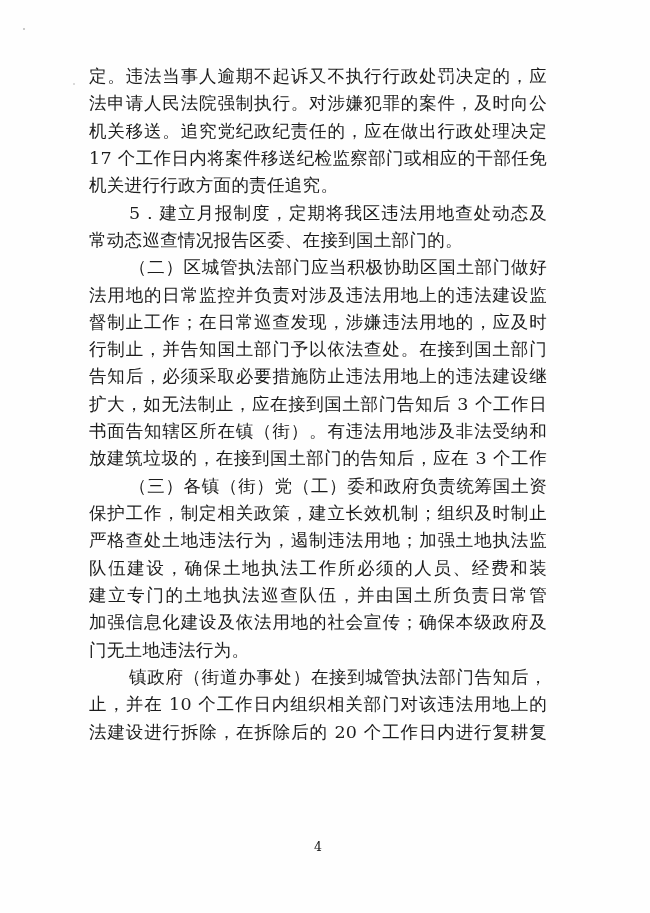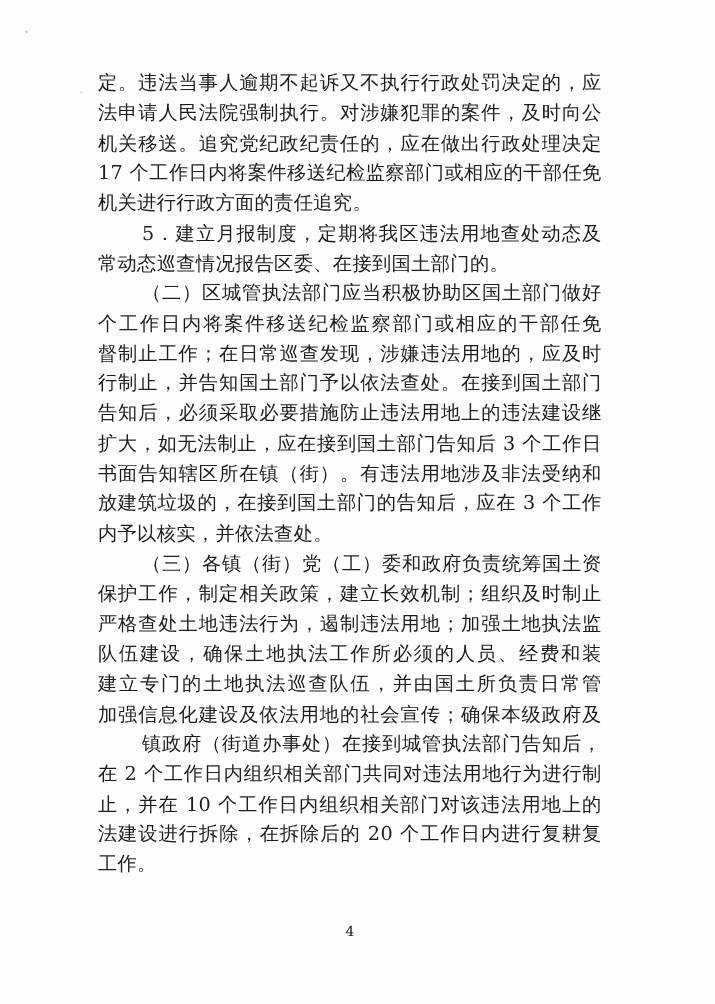--- a/index.html
+++ b/index.html
@@ -78,43 +78,41 @@
       <div class="line last">机关进行行政方面的责任追究。</div>
     </div>
 
     <div class="para">
       <div class="line indent">5．建立月报制度，定期将我区违法用地查处动态及日</div>
       <div class="line last">常动态巡查情况报告区委、在接到国土部门的。</div>
     </div>
 
     <div class="para">
       <div class="line indent">（二）区城管执法部门应当积极协助区国土部门做好违</div>
-      <div class="line">个工作日内将案件移送纪检监察部门或相应的干部任免</div>
+      <div class="line">法用地的日常监控并负责对涉及违法用地上的违法建设监</div>
       <div class="line">督制止工作；在日常巡查发现，涉嫌违法用地的，应及时进</div>
       <div class="line">行制止，并告知国土部门予以依法查处。在接到国土部门的</div>
       <div class="line">告知后，必须采取必要措施防止违法用地上的违法建设继续</div>
       <div class="line">扩大，如无法制止，应在接到国土部门告知后 3 个工作日内</div>
       <div class="line">书面告知辖区所在镇（街）。有违法用地涉及非法受纳和排</div>
       <div class="line">放建筑垃圾的，在接到国土部门的告知后，应在 3 个工作日</div>
-      <div class="line last">内予以核实，并依法查处。</div>
     </div>
 
     <div class="para">
       <div class="line indent">（三）各镇（街）党（工）委和政府负责统筹国土资源</div>
       <div class="line">保护工作，制定相关政策，建立长效机制；组织及时制止和</div>
       <div class="line">严格查处土地违法行为，遏制违法用地；加强土地执法监察</div>
       <div class="line">队伍建设，确保土地执法工作所必须的人员、经费和装备；</div>
       <div class="line">建立专门的土地执法巡查队伍，并由国土所负责日常管理；</div>
       <div class="line">加强信息化建设及依法用地的社会宣传；确保本级政府及部</div>
+      <div class="line last">门无土地违法行为。</div>
     </div>
 
     <div class="para">
       <div class="line indent">镇政府（街道办事处）在接到城管执法部门告知后，应</div>
-      <div class="line">在 2 个工作日内组织相关部门共同对违法用地行为进行制</div>
       <div class="line">止，并在 10 个工作日内组织相关部门对该违法用地上的违</div>
       <div class="line">法建设进行拆除，在拆除后的 20 个工作日内进行复耕复绿</div>
-      <div class="line last">工作。</div>
     </div>
 
   </div>
 
   <div class="page-number">4</div>
 </div>
 
 </body></html>

